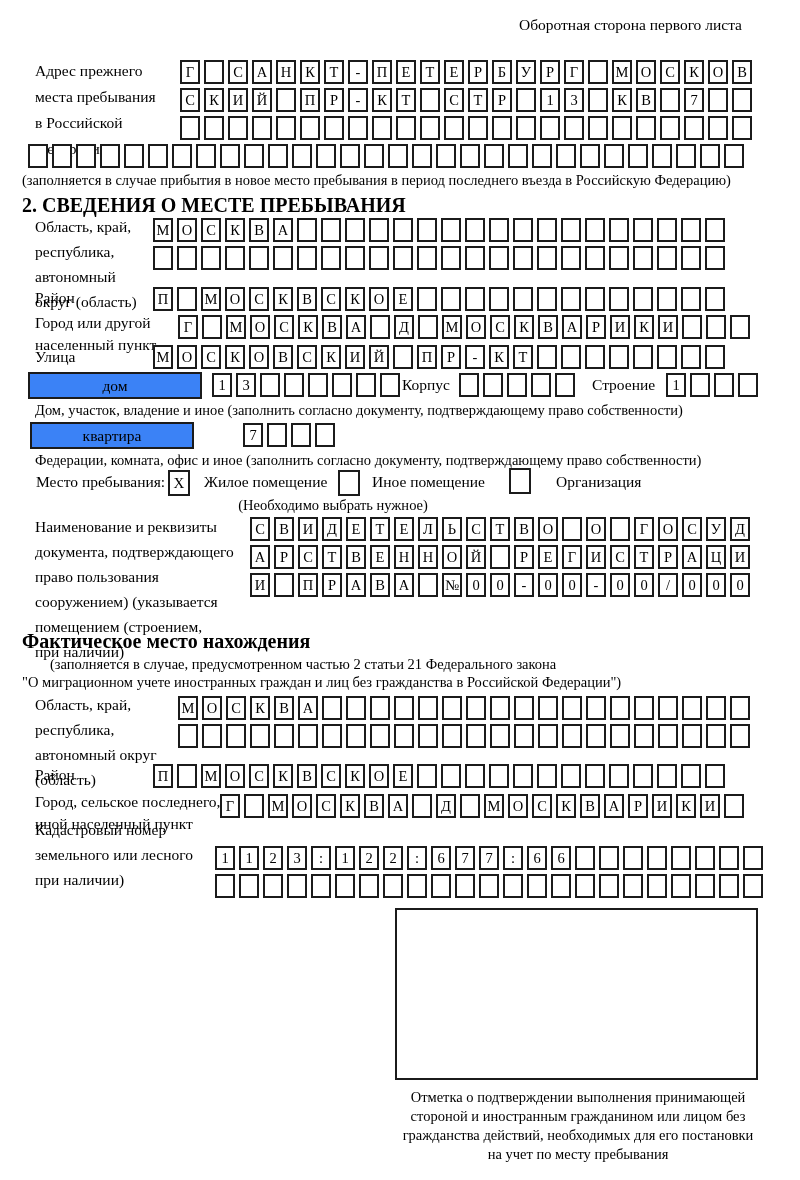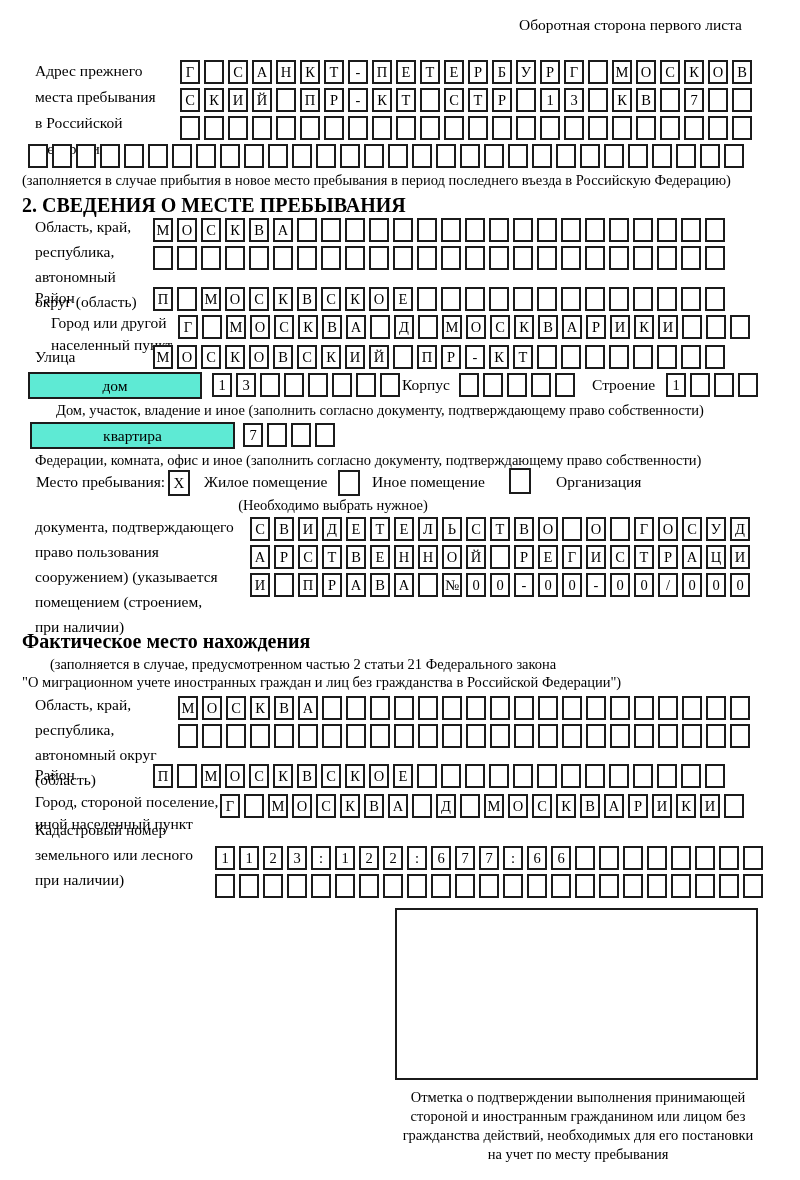--- a/index.html
+++ b/index.html
@@ -17,21 +17,21 @@
   .boxrow { display:flex; gap:4px; height:24px; }
   .rowgap { margin-bottom:4px; }
   .cell {
     flex:none; width:20px; height:24px; border:2px solid #1b1b1b;
     display:flex; align-items:center; justify-content:center;
     font-size:14.5px; background:#fff;
   }
   .check .cell { width:22px; height:26px; font-size:15px; }
   .widebox {
     border:2px solid #1b1b1b; display:flex; align-items:center; justify-content:center;
-    font-size:15.5px; background:#5eead4;
+    font-size:15.5px; background:#3b82f6;
   }
   .note { font-size:14.5px; }
   .center { width:800px; text-align:left; left:0;margin-left:22px; }
   .sec-title { font-weight:bold; font-size:20px; }
   .inl-label { font-size:15.5px; white-space:nowrap; }
   .stamp-box { border:2px solid #1b1b1b; width:363px; height:172px; background:#fff; }
   .stamp-caption { width:380px; text-align:center; font-size:14.5px; line-height:19px; }
 </style>
 </head>
 <body>
@@ -244,21 +244,21 @@
       <span class="cell"></span>
       <span class="cell"></span>
       <span class="cell"></span>
       <span class="cell"></span>
       <span class="cell"></span>
       <span class="cell"></span>
       <span class="cell"></span>
       <span class="cell"></span>
     </div>
 
-  <div class="abs label lh22" style="left:35px; top:312px;margin-left:16px;">
+  <div class="abs label lh22" style="left:35px; top:312px;">
     <div>Город или другой</div>
     <div>населенный пункт</div>
   </div>
   <div class="abs boxrow" style="left:178px; top:315px;">
       <span class="cell">Г</span>
       <span class="cell"></span>
       <span class="cell">М</span>
       <span class="cell">О</span>
       <span class="cell">С</span>
       <span class="cell">К</span>
@@ -331,23 +331,23 @@
       <span class="cell"></span>
       <span class="cell"></span>
     </div>
   <span class="abs inl-label" style="left:592px; top:376px;">Строение</span>
   <div class="abs boxrow" style="left:666px; top:373px;">
       <span class="cell">1</span>
       <span class="cell"></span>
       <span class="cell"></span>
       <span class="cell"></span>
     </div>
-  <div class="abs note" style="left:35px; top:402px;margin-left:21px;">Дом, участок, владение и иное (заполнить согласно документу, подтверждающему право собственности)</div>
-
-  <div class="abs widebox" style="left:30px; top:422px; width:205px; height:27px;">
+  <div class="abs note" style="left:35px; top:402px;">Дом, участок, владение и иное (заполнить согласно документу, подтверждающему право собственности)</div>
+
+  <div class="abs widebox" style="left:30px; top:422px; width:164px; height:27px;">
     <span>квартира</span>
   </div>
   <div class="abs boxrow" style="left:243px; top:423px;">
       <span class="cell">7</span>
       <span class="cell"></span>
       <span class="cell"></span>
       <span class="cell"></span>
     </div>
   <div class="abs note" style="left:35px; top:452px;">Федерации, комната, офис и иное (заполнить согласно документу, подтверждающему право собственности)</div>
 
@@ -360,20 +360,21 @@
       <span class="cell"></span>
     </div>
   <span class="abs inl-label" style="left:372px; top:473px;">Иное помещение</span>
   <div class="abs boxrow check" style="left:509px; top:468px;">
       <span class="cell"></span>
     </div>
   <span class="abs inl-label" style="left:556px; top:473px;">Организация</span>
   <div class="abs note" style="left:0; top:497px; width:650px; text-align:center;padding-left:16px;">(Необходимо выбрать нужное)</div>
 
   <div class="abs label lh25" style="left:35px; top:514px;">
+    <div>Наименование и реквизиты</div>
     <div>документа, подтверждающего</div>
     <div>право пользования</div>
     <div>сооружением) (указывается</div>
     <div>помещением (строением,</div>
     <div>при наличии)</div>
   </div>
   <div class="abs" style="left:250px; top:517px;">
     <div class="boxrow rowgap">
         <span class="cell">С</span>
         <span class="cell">В</span>
@@ -532,21 +533,21 @@
       <span class="cell"></span>
       <span class="cell"></span>
       <span class="cell"></span>
       <span class="cell"></span>
       <span class="cell"></span>
       <span class="cell"></span>
       <span class="cell"></span>
     </div>
 
   <div class="abs label lh22" style="left:35px; top:791px;">
-    <div>Город, стороной поселение,</div>
+    <div>Город, сельское последнего,</div>
     <div>иной населенный пункт</div>
   </div>
   <div class="abs boxrow" style="left:220px; top:794px;">
       <span class="cell">Г</span>
       <span class="cell"></span>
       <span class="cell">М</span>
       <span class="cell">О</span>
       <span class="cell">С</span>
       <span class="cell">К</span>
       <span class="cell">В</span>

